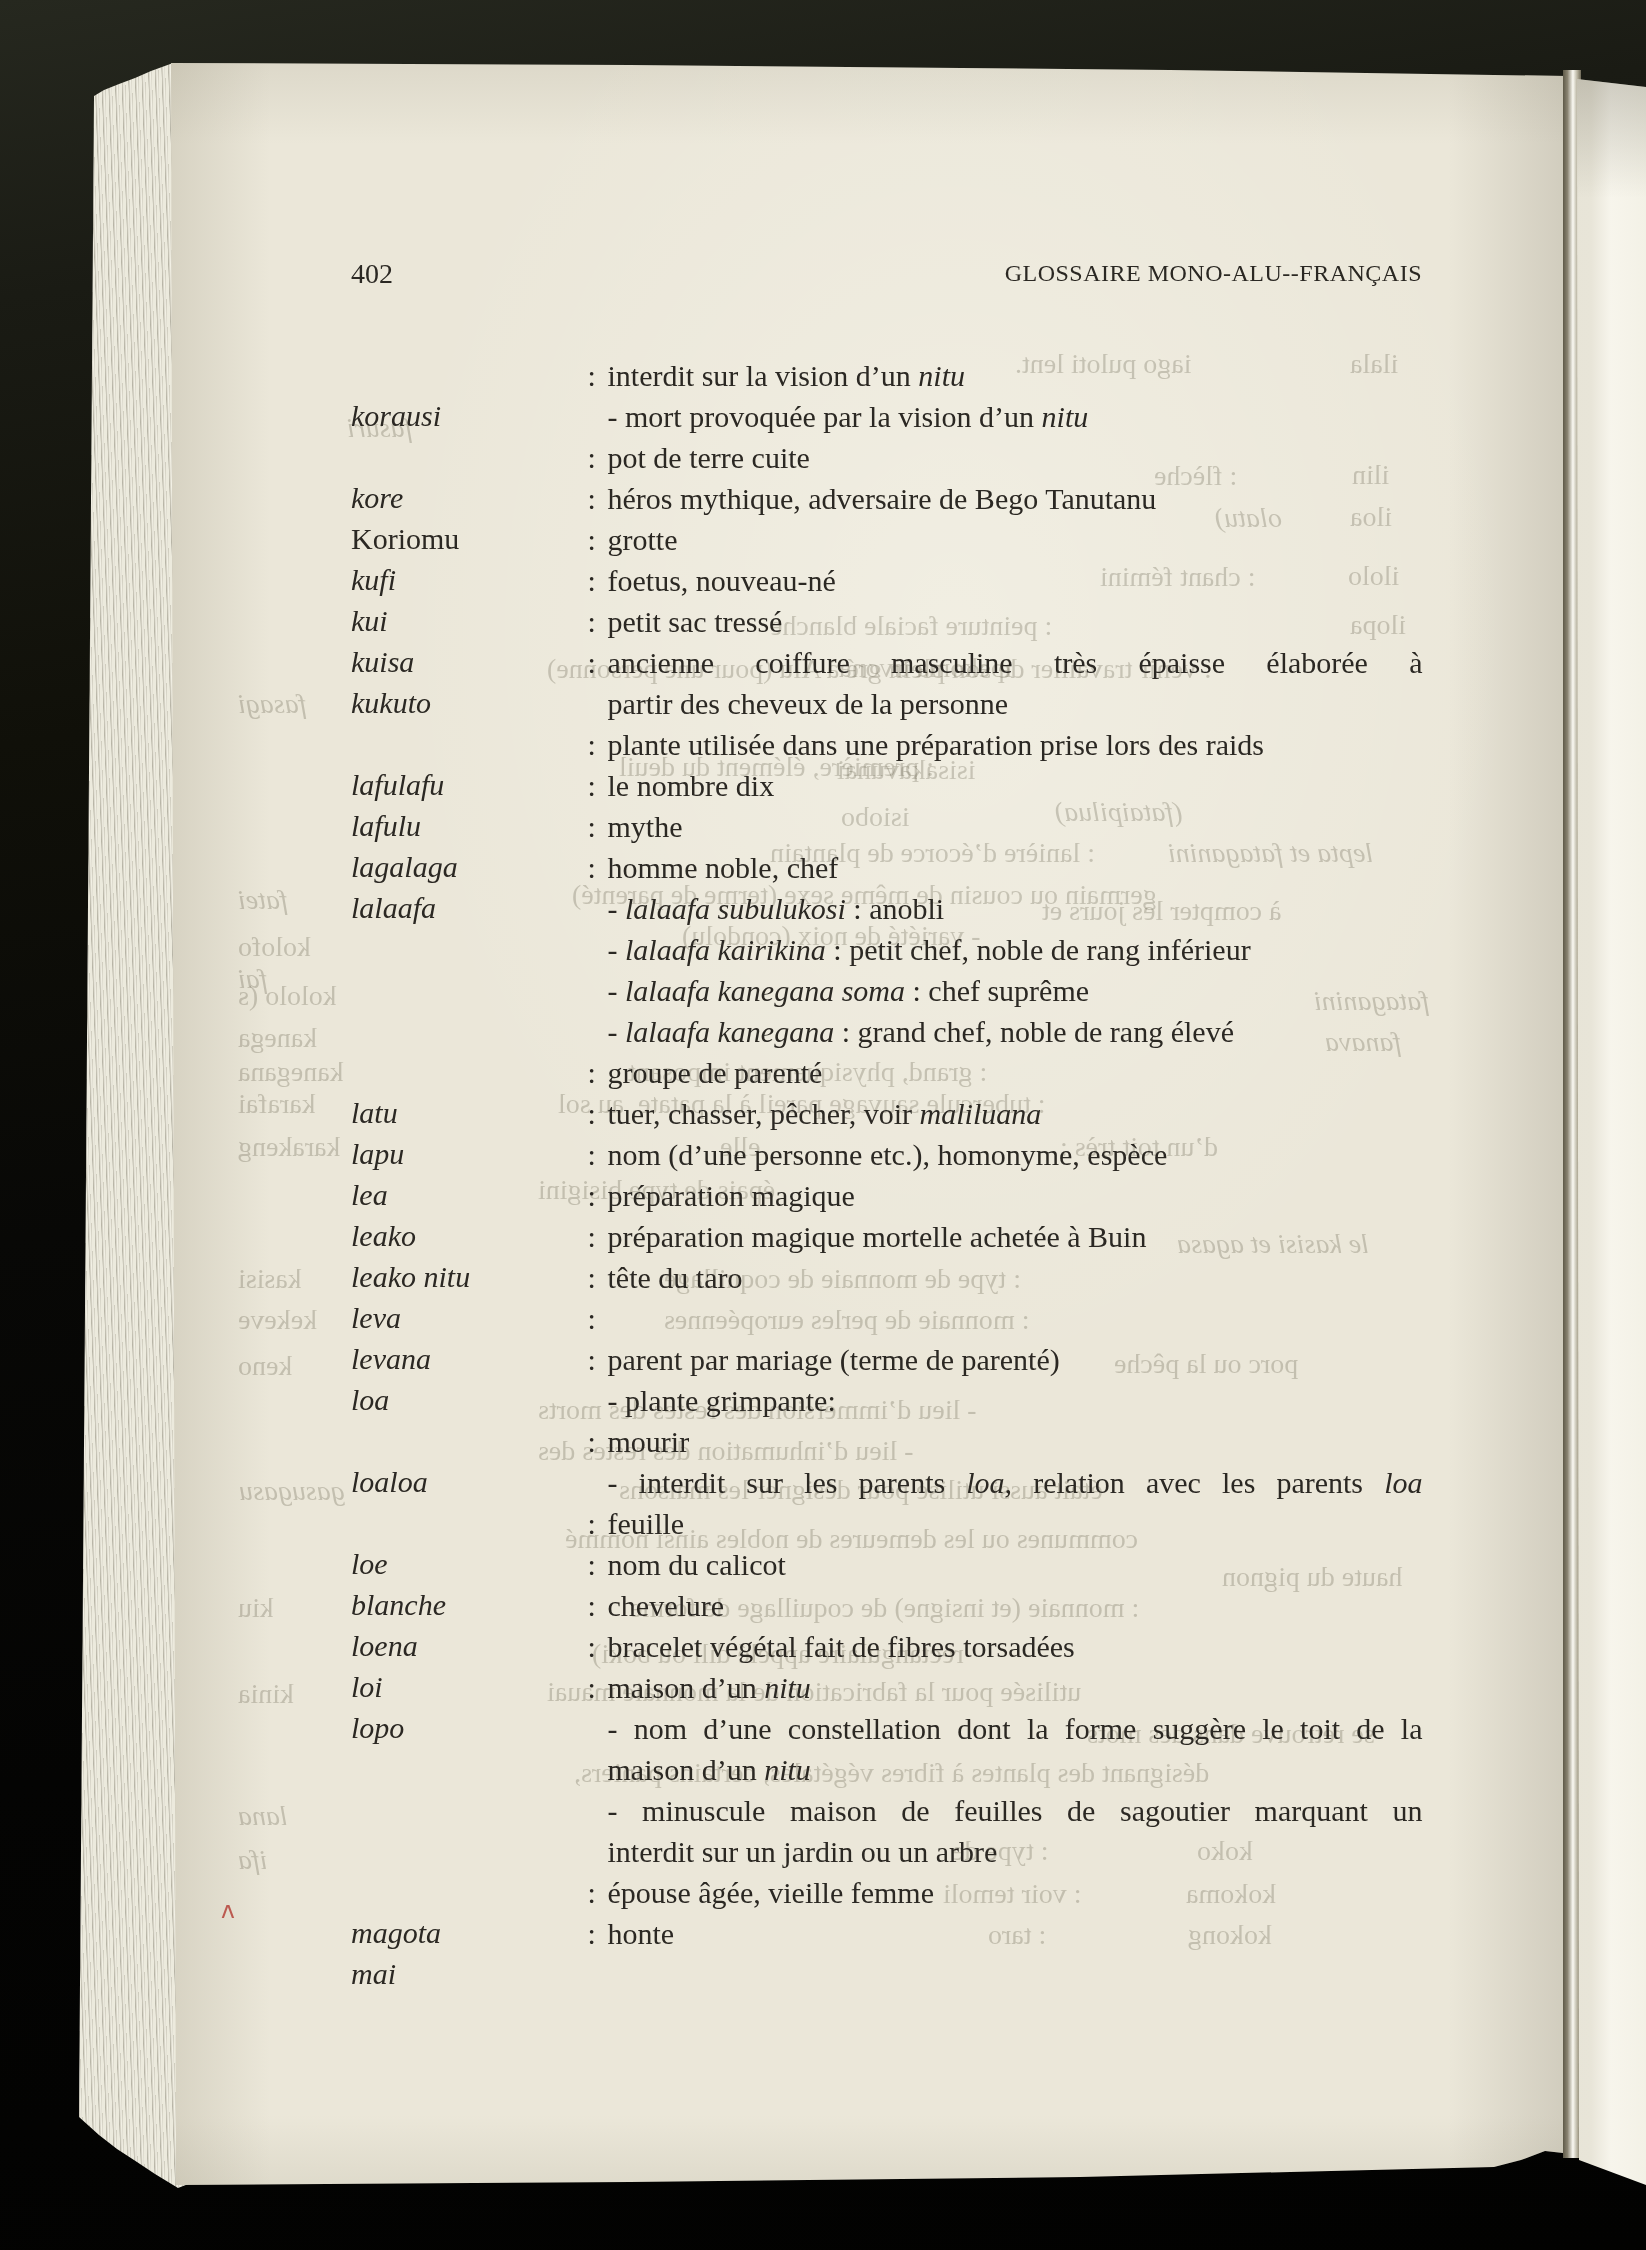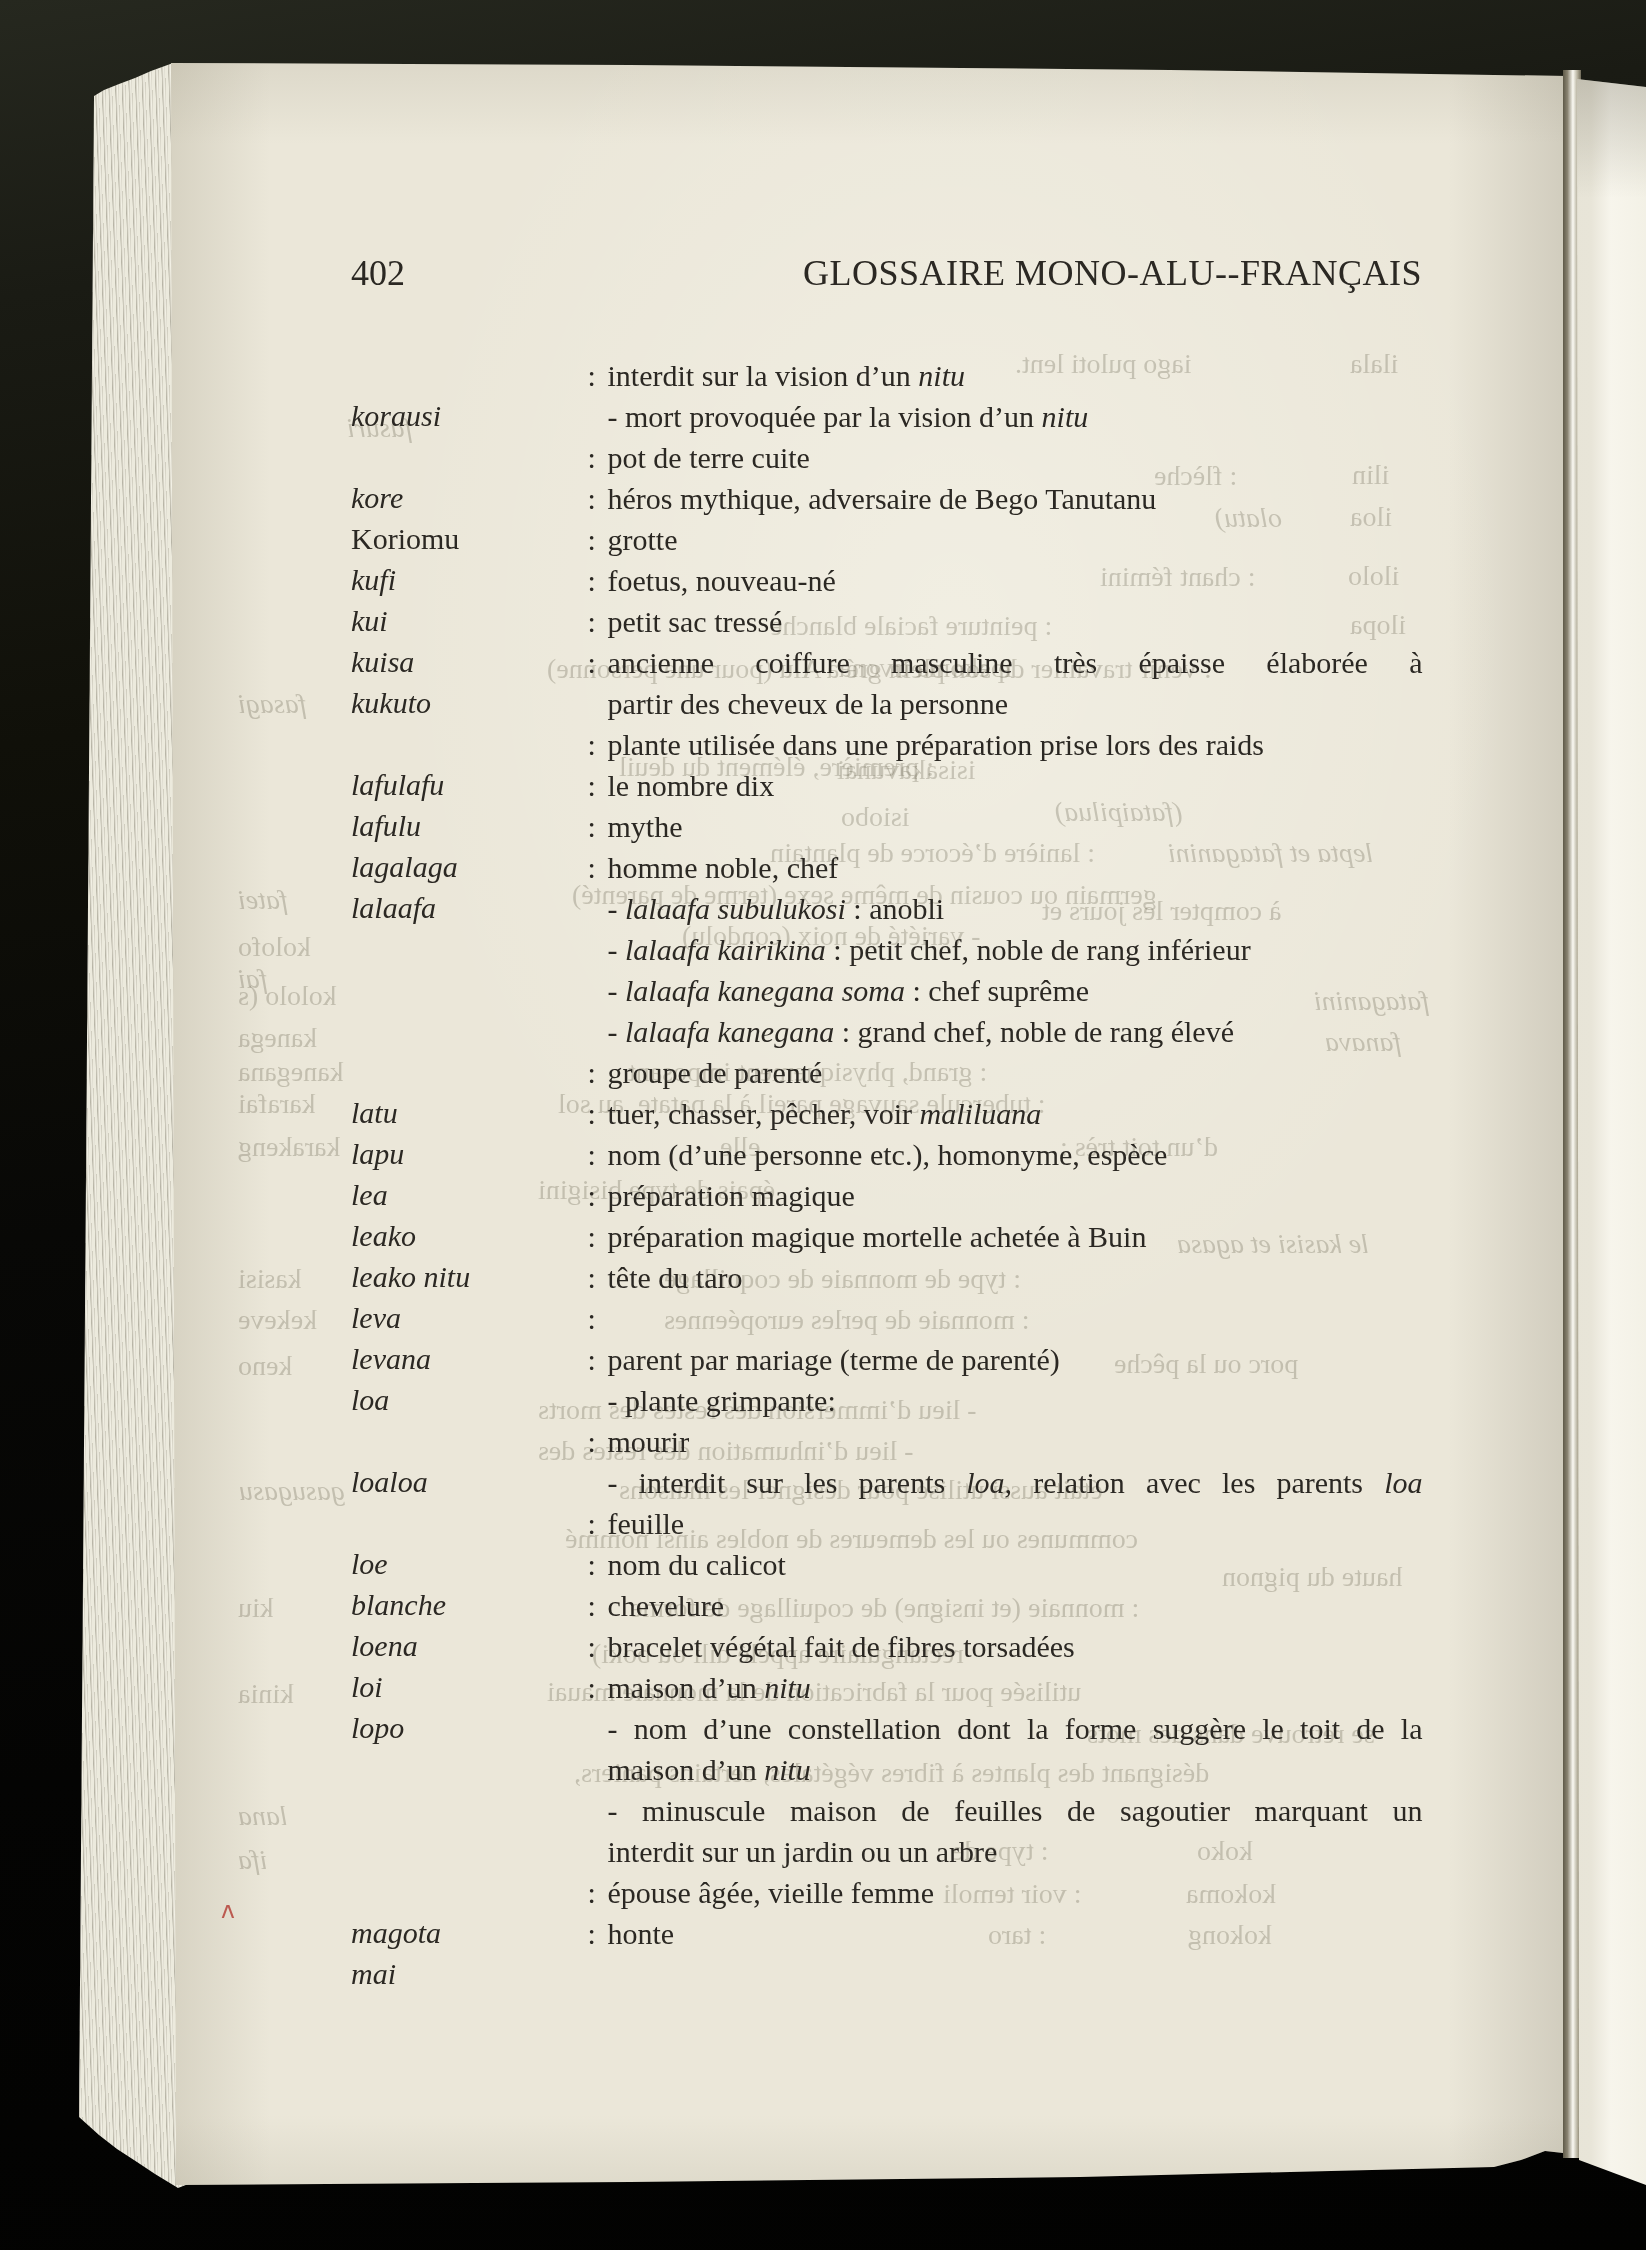--- a/index.html
+++ b/index.html
@@ -41,22 +41,22 @@
     position:absolute;inset:0;
     clip-path:polygon(1577px 79px,1646px 87px,1646px 2185px,1579px 2160px);
     background:linear-gradient(to right,#b9b5a3 0px,#e8e5d8 1591px,#f7f5ec 1611px,#f3f1e6 1646px);
   }
   .page-facing::before{
     content:"";position:absolute;inset:0;pointer-events:none;
     background:linear-gradient(to bottom, rgba(90,85,68,0.25) 81px, rgba(90,85,68,0) 198px);
   }
   
   .content{position:absolute;inset:0;z-index:3;color:#2b2823;}
-  .page-number{position:absolute;left:351px;top:258px;font-size:36px;line-height:31px;}
-  .running-title{position:absolute;right:224px;top:258px;font-size:36px;line-height:31px;letter-spacing:0.5px;white-space:nowrap;}
+  .page-number{position:absolute;left:351px;top:258px;font-size:28px;line-height:31px;}
+  .running-title{position:absolute;right:224px;top:258px;font-size:24px;line-height:31px;letter-spacing:0.5px;white-space:nowrap;}
   .entries{position:absolute;left:351px;top:355px;width:1071px;}
   .row{display:grid;grid-template-columns:225px 31.5px 815px;height:41px;line-height:41px;font-size:30px;}
   .term{font-style:italic;white-space:nowrap;margin-top:40px;}
   .term.roman{font-style:normal;}
   .colon{text-align:center;}
   .def{white-space:nowrap;}
   .def.stretch{text-align:justify;text-align-last:justify;}
   .def i,.term i{font-style:italic;}
   
   .ghost-layer{position:absolute;inset:0;z-index:2;pointer-events:none;}

